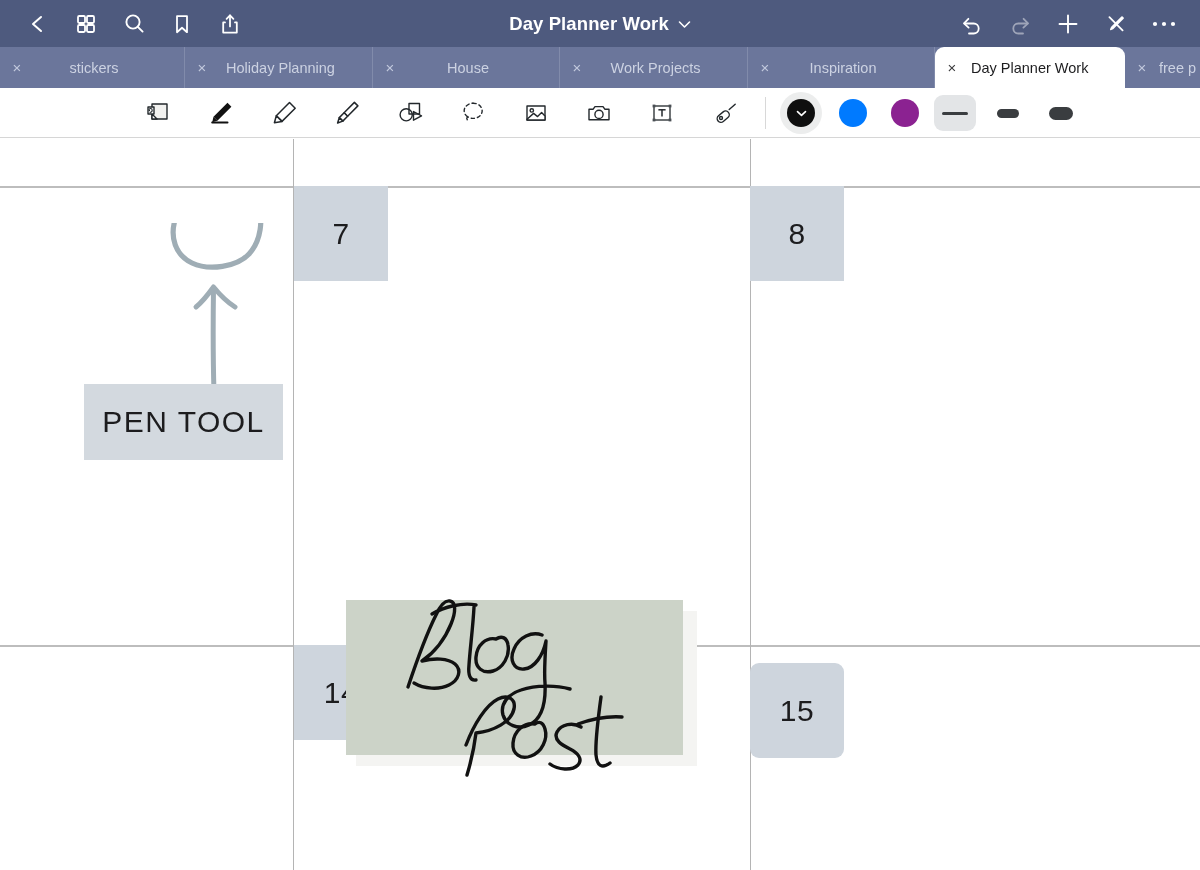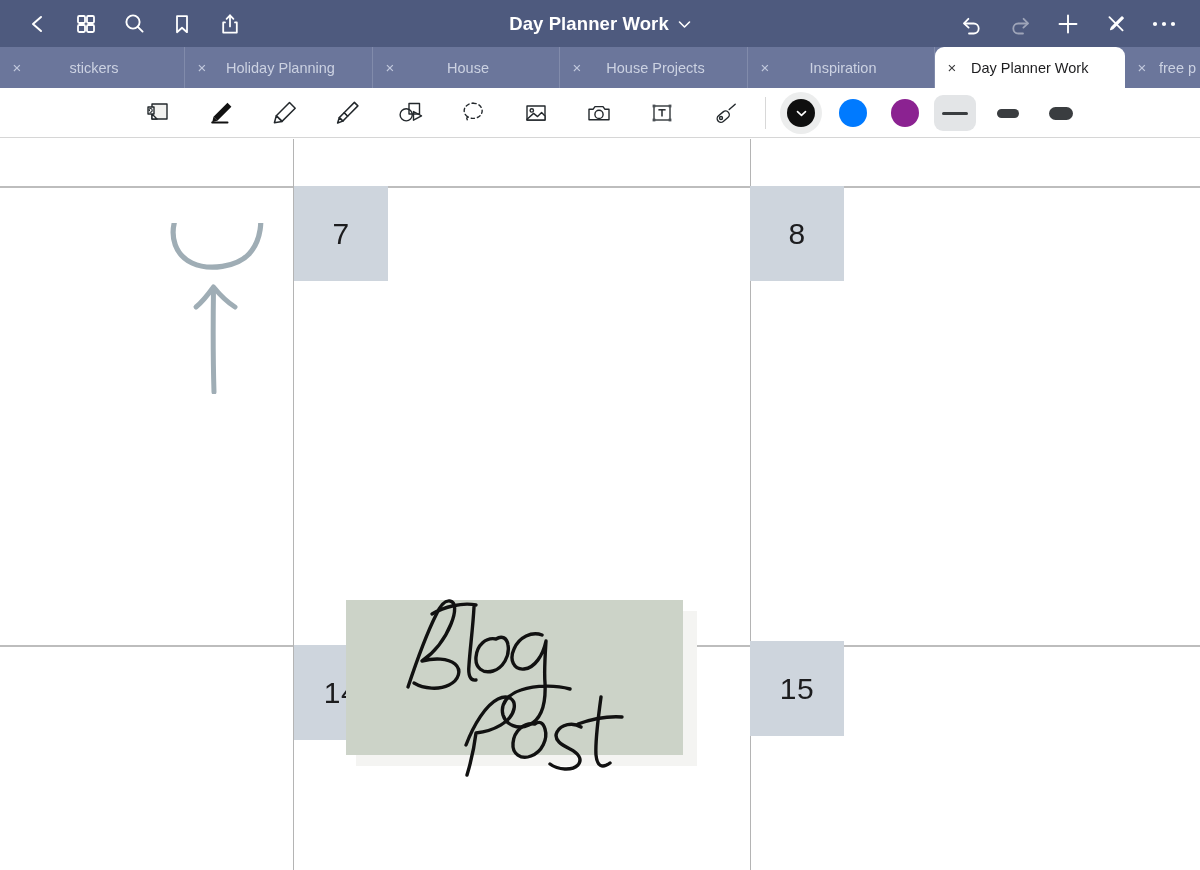--- a/index.html
+++ b/index.html
@@ -257,21 +257,21 @@
       <div class="tab" style="width: 188px;">
         <span class="tab-x">×</span>
         <span class="tab-label">Holiday Planning</span>
       </div>
       <div class="tab" style="width: 187px;">
         <span class="tab-x">×</span>
         <span class="tab-label">House</span>
       </div>
       <div class="tab" style="width: 188px;">
         <span class="tab-x">×</span>
-        <span class="tab-label">House Projects</span>
+        <span class="tab-label">Work Projects</span>
       </div>
       <div class="tab" style="width: 187px;">
         <span class="tab-x">×</span>
         <span class="tab-label">Inspiration</span>
       </div>
       <div class="tab active" style="width: 190px;">
         <span class="tab-x">×</span>
         <span class="tab-label">Day Planner Work</span>
       </div>
       <div class="tab" style="width: 80px;">
@@ -422,34 +422,37 @@
     <div id="daycells">
         <div class="daycell" style="left: 294px; top: 47px;">
           <span class="daynum">7</span>
         </div>
         <div class="daycell" style="left: 750px; top: 47px;">
           <span class="daynum">8</span>
         </div>
         <div class="daycell" style="left: 294px; top: 506px;">
           <span class="daynum">14</span>
         </div>
-        <div class="daycell" style="left: 750px; top: 502px;">
+        <div class="daycell" style="left: 750px; top: 524px; border-radius: 9px;">
           <span class="daynum">15</span>
         </div>
       </div>
 
     <svg class="pen-circle" width="105" height="60" viewBox="0 0 105 60">
       <path d="M92 -20 C 99 -4, 96 18, 84 31 C 72 44, 44 48, 27 40 C 10 32, 5 14, 10 -3 C 13 -13, 20 -22, 28 -28" fill="none" stroke="#9fadb5" stroke-width="5.2" stroke-linecap="round"></path>
     </svg>
 
     <svg class="callout-arrow" width="72" height="120" viewBox="0 0 72 120">
       <path d="M34 118 C 33 86, 33 50, 33.5 14" fill="none" stroke="#9fadb5" stroke-width="5" stroke-linecap="round"></path>
       <path d="M16 33 C 21 29, 27 22, 33.5 13 C 40 21, 47 28, 55 33" fill="none" stroke="#9fadb5" stroke-width="5" stroke-linecap="round" stroke-linejoin="round"></path>
     </svg>
 
+    <div class="callout-box">
+      <span class="callout-text">PEN TOOL</span>
+    </div>
 
     <div class="note-shadow"></div>
     <div class="note"></div>
     <svg class="note-ink" width="340" height="200" viewBox="0 0 340 200">
       <title>Blog Post</title>
       <g fill="none" stroke="#111111" stroke-width="3.4" stroke-linecap="round" stroke-linejoin="round">
 
         <path d="M62 108 C 70 84, 80 56, 90 36 C 94 27, 99 21, 104 22 C 110 23, 110 33, 105 45 C 99 60, 88 74, 76 82 C 88 79, 102 79, 109 85 C 116 91, 113 101, 103 106 C 93 111, 78 110, 68 104"></path>
         <path d="M86 35 C 98 28, 116 23, 130 26"></path>
 

